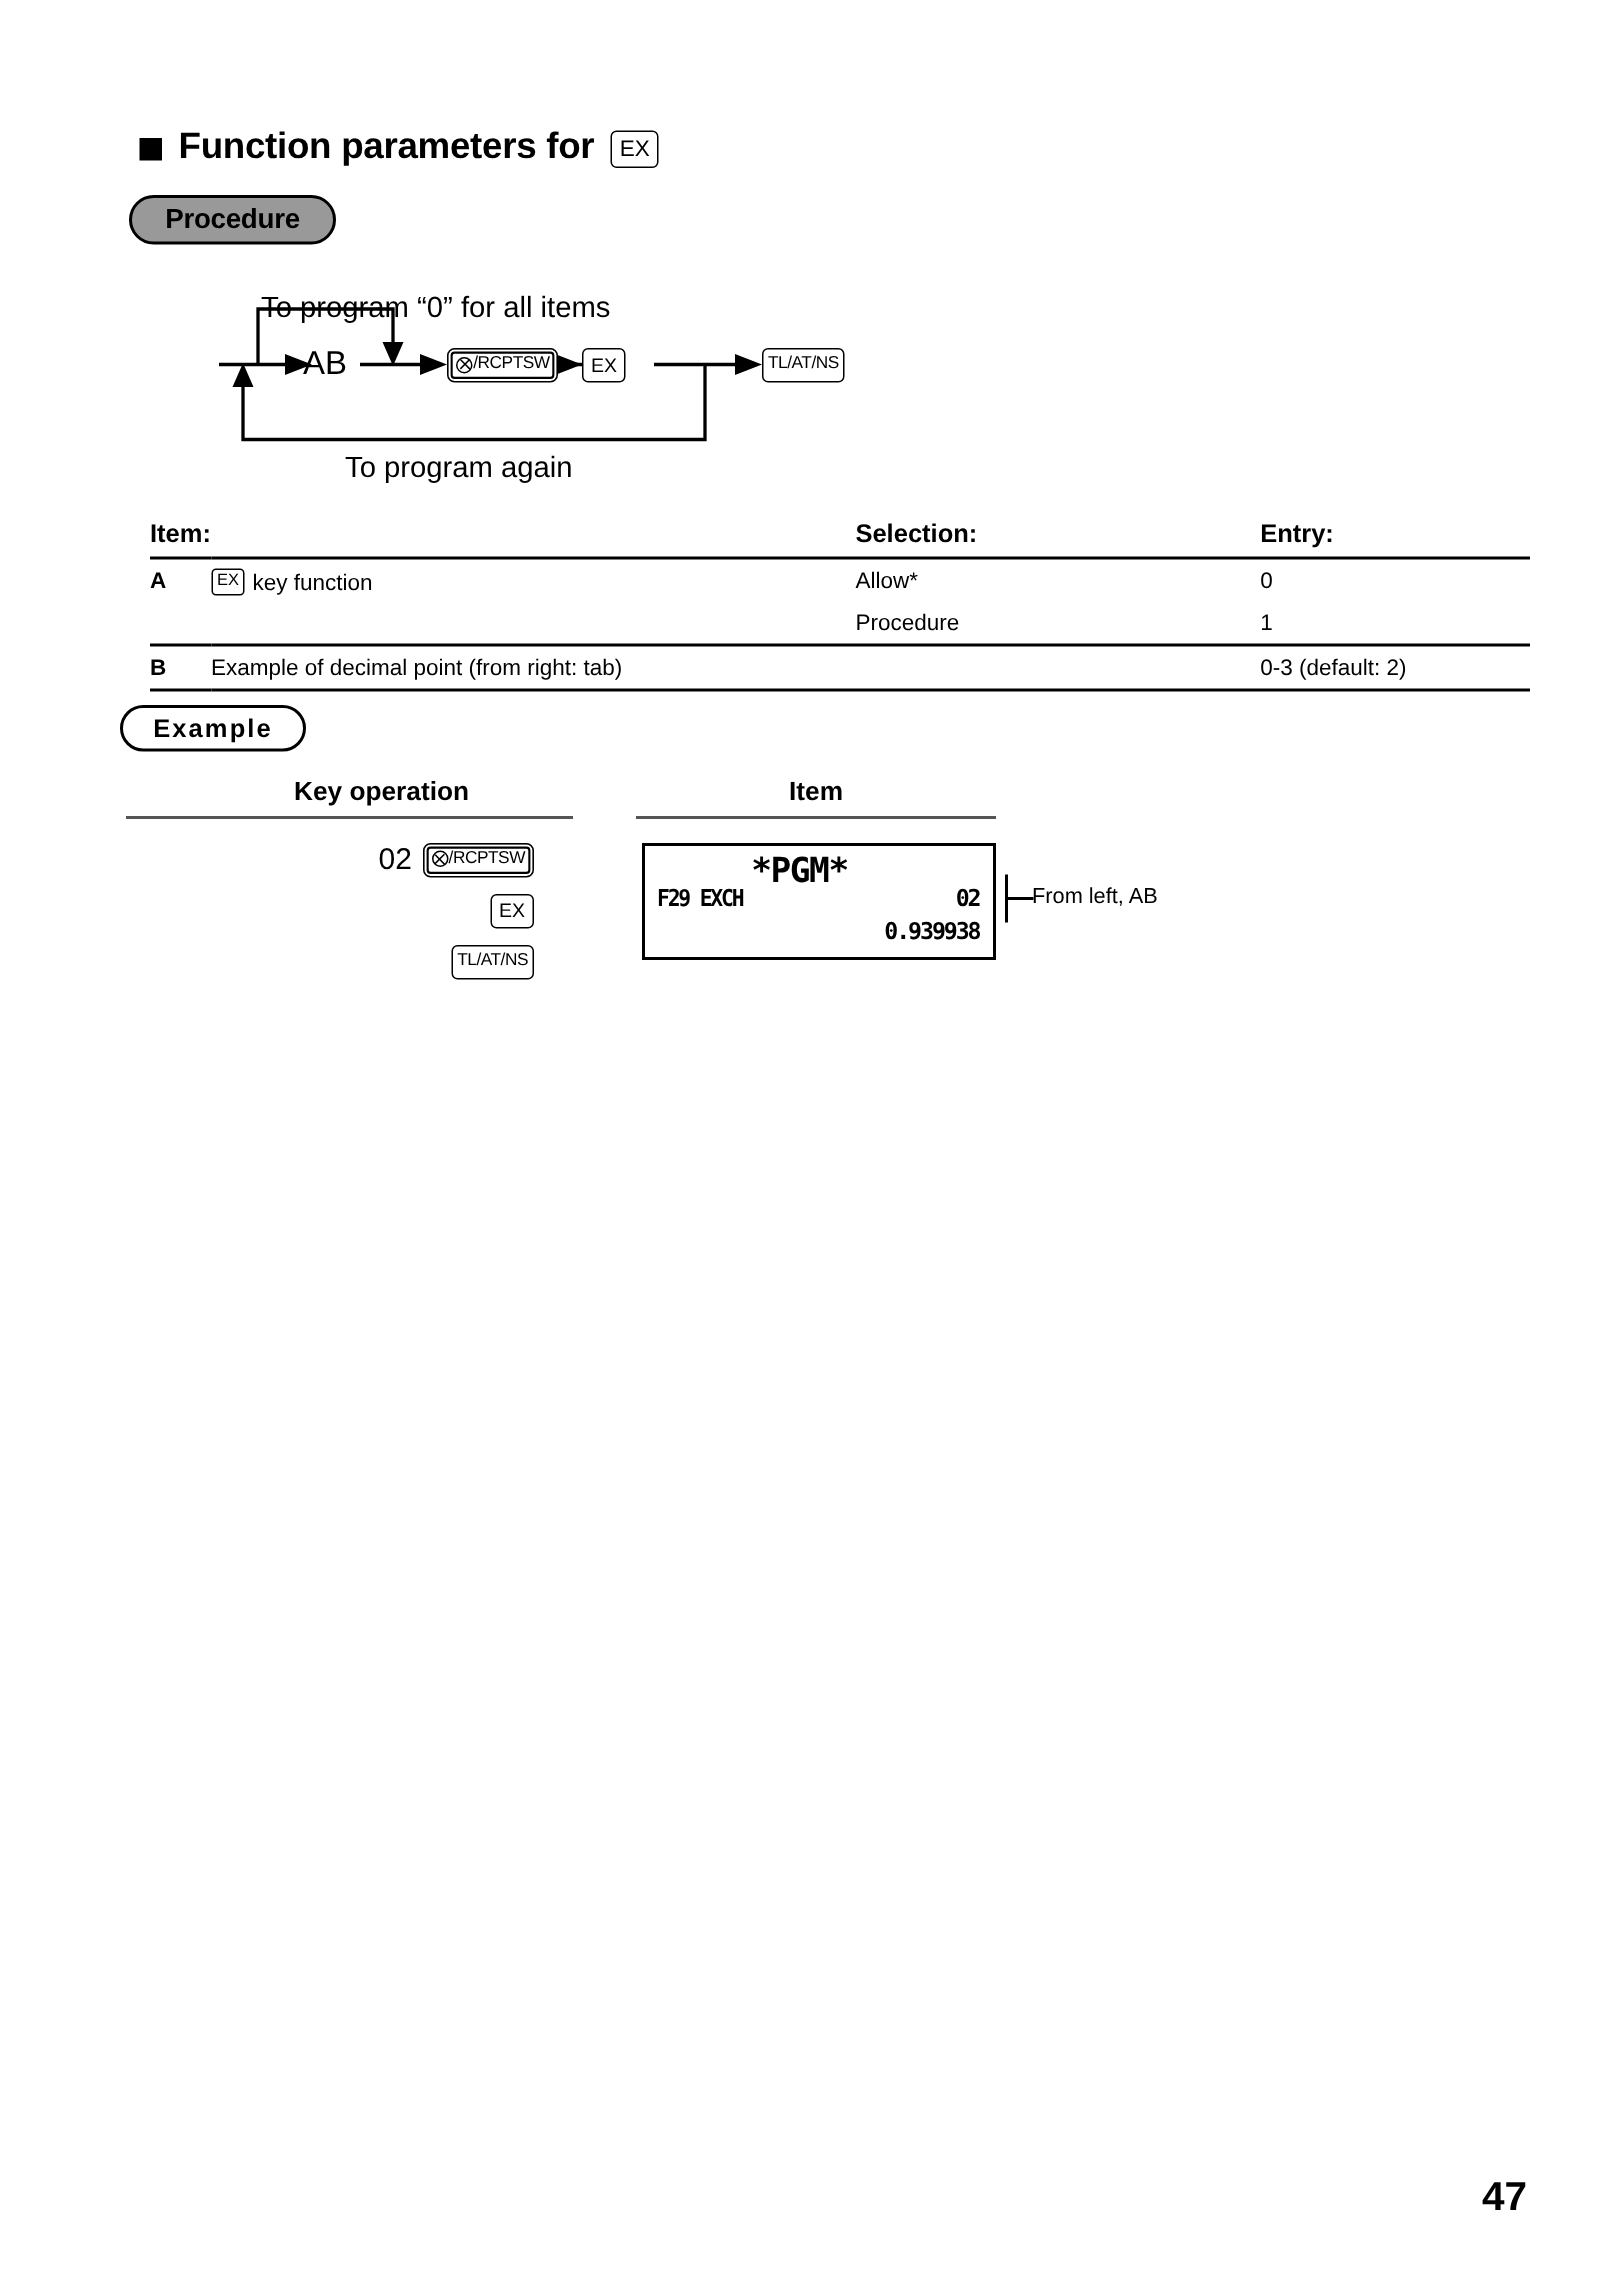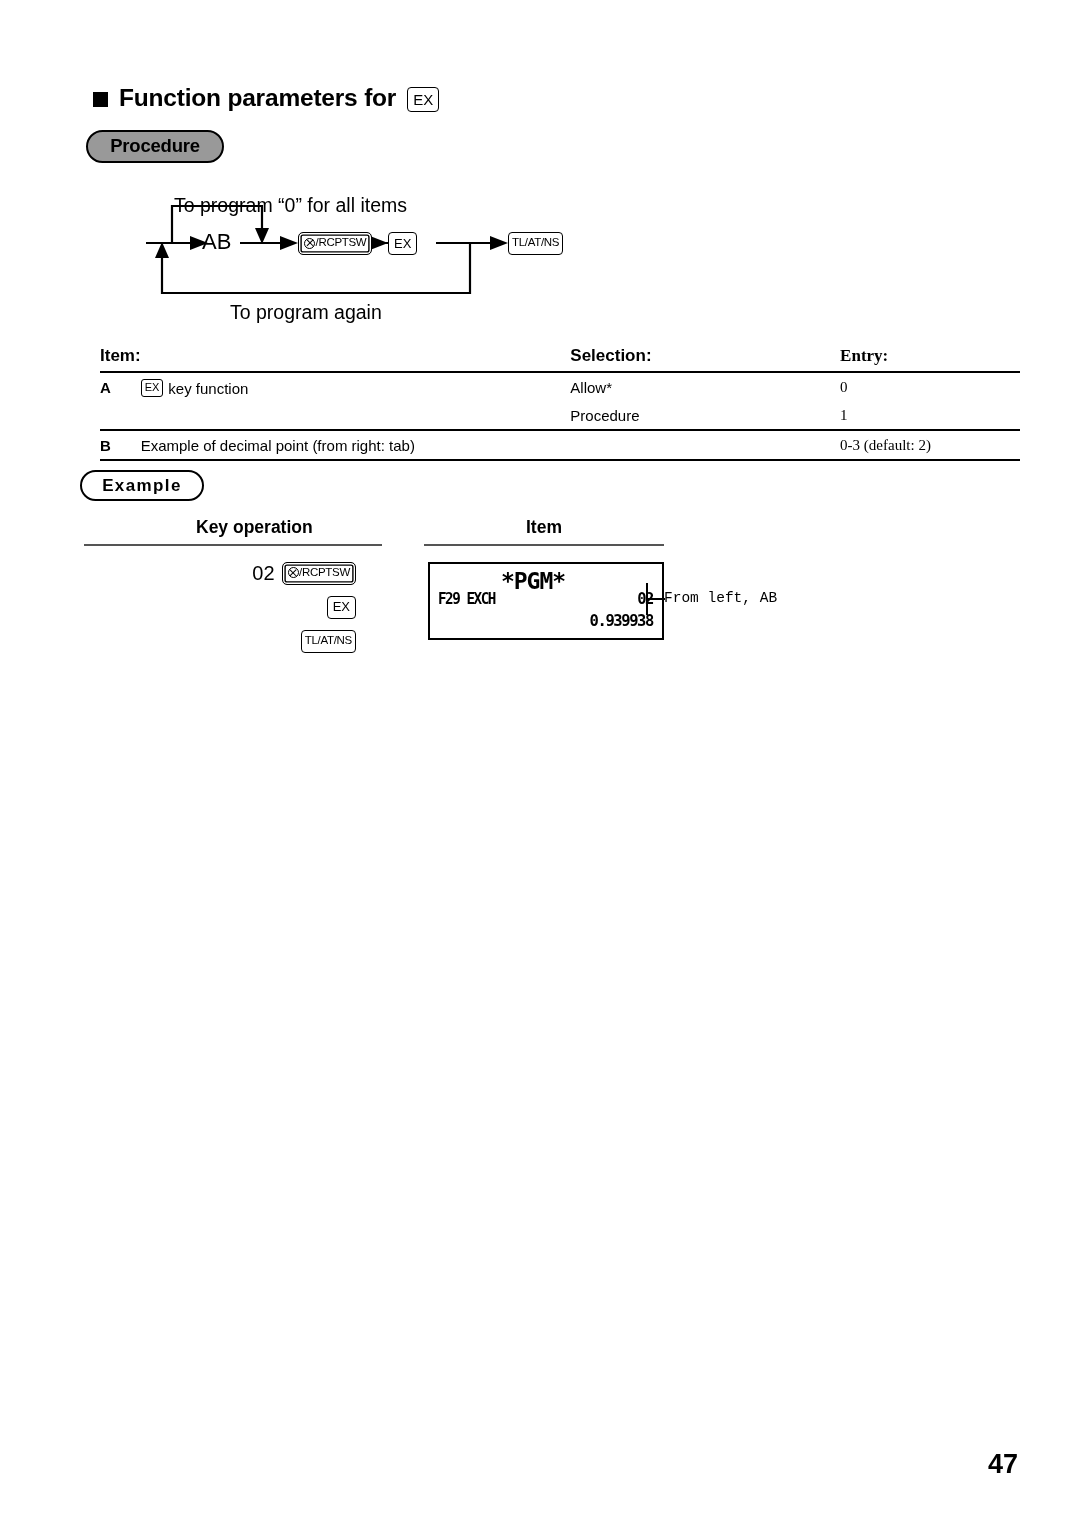--- a/index.html
+++ b/index.html
@@ -196,21 +196,21 @@
     padding: 6px 0 5px 0;
     vertical-align: top;
     font-size: 15px;
   }
   #param-table tbody tr { border-bottom: 1.3px solid #333; }
   #param-table tbody tr.row-end { border-bottom: 2.6px solid #000; }
   #param-table tbody tr.row-nodivider { border-bottom: none; }
   .col-code  { width: 38px; font-weight: bold; font-size: 17px; }
   .col-desc  { width: 430px; }
   .col-sel   { width: 270px; }
-  .col-entry { width: 180px; font-family: Liberation Serif, serif; }
+  .col-entry { width: 180px; }
   .desc-cell { display: flex; align-items: center; gap: 5px; }
 
   
   #example-headers {
     position: absolute;
     left: 84px;
     top: 519px;
     width: 600px;
     height: 30px;
   }
@@ -298,25 +298,24 @@
     right: 9px;
     top: 50px;
     font-size: 15.5px;
     font-weight: bold;
     letter-spacing: -1.4px;
     line-height: 1;
   }
 
   #callout {
     position: absolute;
-    left: 640px;
+    left: 664px;
     top: 583px;
     width: 180px;
     height: 36px;
-    font-family: Liberation Mono, monospace;
   }
   #callout .callout-vline {
     position: absolute;
     left: 6px;
     top: 0;
     width: 1.8px;
     height: 32px;
     background: #000;
   }
   #callout .callout-hline {

